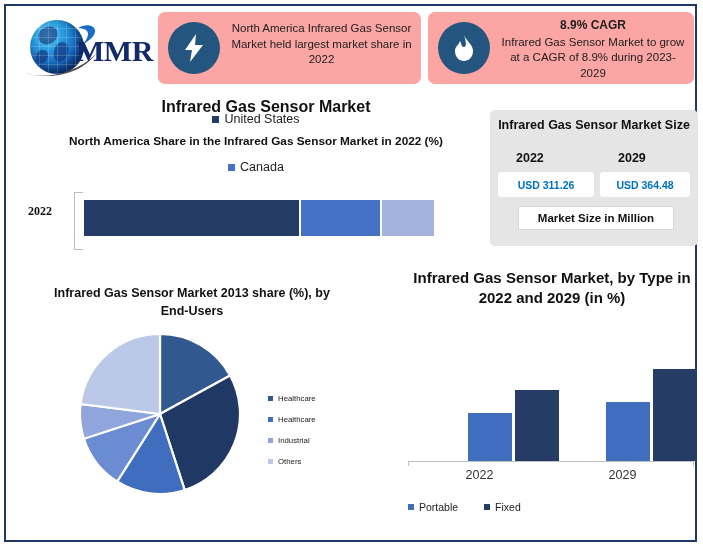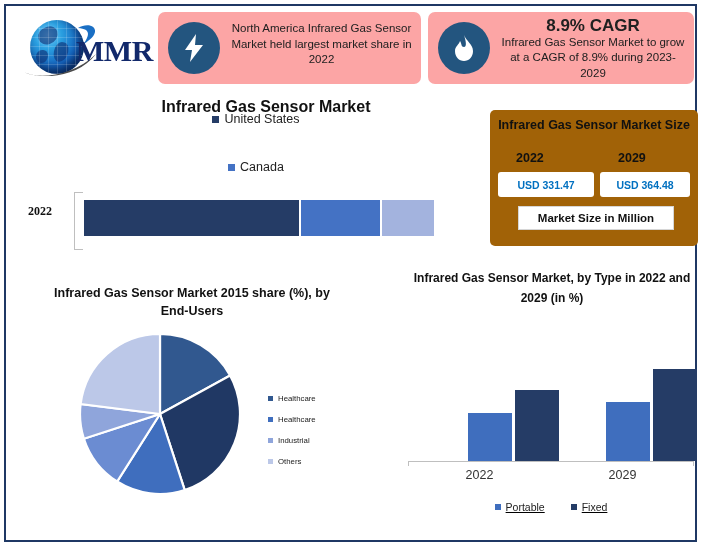--- a/index.html
+++ b/index.html
@@ -23,42 +23,42 @@
        font-size:30px;color:#12296b;letter-spacing:-.5px;}
   #tick{position:absolute;left:60px;top:12px;width:22px;height:24px;}
 
   .callout{position:absolute;top:6px;height:72px;background:#fca5a5;border-radius:7px;}
   #callout1{left:152px;width:263px;}
   #callout2{left:422px;width:266px;}
   .cir{position:absolute;left:10px;top:10px;width:52px;height:52px;border-radius:50%;background:#23557F;}
   .cir svg{position:absolute;left:50%;top:50%;transform:translate(-50%,-50%);}
   .ctext{position:absolute;left:70px;right:6px;top:6px;text-align:center;color:#202020;
          font-size:11.5px;line-height:15.5px;}
-  .ctext .hl{display:block;font-weight:bold;font-size:17px;margin-bottom:1px;}
+  .ctext .hl{display:block;font-weight:bold;font-size:12px;margin-bottom:1px;}
   #callout1 .ctext{top:9px;}
 
   
   #maintitle{position:absolute;left:60px;top:92px;width:400px;text-align:center;
              font-size:16px;font-weight:bold;color:#111;}
 
   
   #na-title{position:absolute;left:40px;top:128px;width:420px;text-align:center;
             font-size:11.8px;font-weight:bold;color:#111;line-height:15px;}
   #na-legend{position:absolute;left:40px;top:152px;width:420px;height:18px;
              display:flex;justify-content:center;gap:34px;align-items:center;flex-direction:column;}
   .lg{display:flex;align-items:center;gap:5px;font-size:12.5px;color:#222;}
   .sw{width:7px;height:7px;display:inline-block;}
   #na-plot{position:absolute;left:68px;top:186px;width:360px;height:60px;}
   #na-axis{position:absolute;left:0;top:0;width:8px;height:56px;border:1px solid #BFBFBF;border-right:none;}
   #na-bar{position:absolute;left:10px;top:8px;height:36px;width:350px;display:flex;}
   #na-ylabel{position:absolute;left:22px;top:198px;font-size:12px;font-weight:bold;
              font-family:"Liberation Serif",serif;color:#111;}
 
   
-  #msbox{position:absolute;left:484px;top:104px;width:208px;height:136px;background:#a16207;border-radius:5px;}
+  #msbox{position:absolute;left:484px;top:104px;width:208px;height:136px;background:#e5e5e5;border-radius:5px;}
   #ms-title{position:absolute;left:8px;top:7px;width:192px;text-align:center;font-size:12.5px;
             font-weight:bold;color:#111;line-height:16px;}
   .ms-year{position:absolute;top:41px;font-size:12.5px;font-weight:bold;color:#111;}
   #ms-y1{left:26px;} #ms-y2{left:128px;}
   .ms-val{position:absolute;top:62px;height:25px;background:#fff;border-radius:3px;
           display:flex;align-items:center;justify-content:center;font-size:10.5px;
           font-weight:bold;color:#0070C0;}
   #ms-v1{left:8px;width:96px;} #ms-v2{left:110px;width:90px;}
   #ms-foot{position:absolute;left:28px;top:96px;width:156px;height:24px;background:#fff;
            border:1px solid #D6D6D6;box-sizing:border-box;display:flex;align-items:center;
@@ -67,30 +67,30 @@
   
   #pie-title{position:absolute;left:46px;top:278px;width:280px;text-align:center;
              font-size:12.5px;font-weight:bold;color:#111;line-height:18px;}
   #pie{position:absolute;left:73px;top:327px;width:162px;height:162px;}
   #pie-legend{position:absolute;left:262px;top:382px;width:130px;}
   .pl{display:flex;align-items:center;gap:5px;height:21px;font-size:7.8px;color:#1a1a1a;}
   .pl .sw{width:5px;height:5px;}
 
   
   #type-title{position:absolute;left:396px;top:262px;width:300px;text-align:center;
-              font-size:12px;font-weight:bold;color:#111;line-height:20px;}
+              font-size:15px;font-weight:bold;color:#111;line-height:20px;}
   #type-plot{position:absolute;left:402px;top:330px;width:286px;height:130px;}
   #type-axis{position:absolute;left:0;bottom:0;width:100%;height:5px;
              border:1px solid #BFBFBF;border-top:1px solid #BFBFBF;border-bottom:none;box-sizing:border-box;}
   .grp{position:absolute;bottom:5px;height:125px;display:flex;align-items:flex-end;gap:3px;}
   .bar{width:44px;}
   #type-xlabels{position:absolute;left:402px;top:462px;width:286px;display:flex;}
   .xl{flex:1;text-align:center;font-size:12.5px;color:#333;}
   #type-legend{position:absolute;left:402px;top:495px;width:286px;display:flex;
-               justify-content:center;gap:26px;text-decoration:underline;}
+               justify-content:flex-start;gap:26px;}
   #type-legend .lg{font-size:10.5px;}
   #type-legend .sw{width:6px;height:6px;}
 </style>
 </head>
 <body>
 
 <div id="frame">
 
   <div id="logo">
     <div id="globe">
@@ -124,20 +124,21 @@
         </svg>
     </div>
     <div class="ctext">
       <span class="hl">8.9% CAGR</span>
       <span>Infrared Gas Sensor Market to grow at a CAGR of 8.9% during 2023-2029</span>
     </div>
   </div>
 
   <div id="maintitle">Infrared Gas Sensor Market</div>
 
+  <div id="na-title">North America Share in the Infrared Gas Sensor Market in 2022 (%)</div>
   <div id="na-legend">
     <div class="lg">
       <span class="sw" id="na-sw0" style="background: rgb(37, 60, 102);"></span>
       <span>United States</span>
     </div>
     <div class="lg">
       <span class="sw" id="na-sw1" style="background: rgb(68, 114, 196);"></span>
       <span>Canada</span>
     </div>
     <div class="lg">
@@ -152,26 +153,26 @@
         <div style="width: 62%; background: rgb(37, 60, 102); height: 100%; border-right: 2px solid rgb(255, 255, 255);"></div>
         <div style="width: 23%; background: rgb(68, 114, 196); height: 100%; border-right: 2px solid rgb(255, 255, 255);"></div>
         <div style="width: 15%; background: rgb(163, 179, 222); height: 100%; border-right: none;"></div>
       </div>
   </div>
 
   <div id="msbox">
     <div id="ms-title">Infrared Gas Sensor Market Size</div>
     <div class="ms-year" id="ms-y1">2022</div>
     <div class="ms-year" id="ms-y2">2029</div>
-    <div class="ms-val" id="ms-v1">USD 331.47</div>
+    <div class="ms-val" id="ms-v1">USD 311.26</div>
     <div class="ms-val" id="ms-v2">USD 364.48</div>
     <div id="ms-foot">Market Size in Million</div>
   </div>
 
-  <div id="pie-title">Infrared Gas Sensor Market 2015 share (%), by End-Users</div>
+  <div id="pie-title">Infrared Gas Sensor Market 2013 share (%), by End-Users</div>
   <svg id="pie" viewBox="0 0 162 162">
       <path d="M81,81 L81,1 A80,80 0 0 1 151.1045344035091,42.45970607186278 Z" fill="#31588F" stroke="#ffffff" stroke-width="2.2"></path>
       <path d="M81,81 L151.1045344035091,42.45970607186278 A80,80 0 0 1 105.72135954999578,157.0845213036123 Z" fill="#203864" stroke="#ffffff" stroke-width="2.2"></path>
       <path d="M81,81 L105.72135954999578,157.0845213036123 A80,80 0 0 1 38.13385640168025,148.5462340401612 Z" fill="#3F6EBE" stroke="#ffffff" stroke-width="2.2"></path>
       <path d="M81,81 L38.13385640168025,148.5462340401612 A80,80 0 0 1 4.915478696387709,105.72135954999577 Z" fill="#6B8CD2" stroke="#ffffff" stroke-width="2.2"></path>
       <path d="M81,81 L4.915478696387709,105.72135954999577 A80,80 0 0 1 1.6308238948417824,70.97334131485562 Z" fill="#8FA5DB" stroke="#ffffff" stroke-width="2.2"></path>
       <path d="M81,81 L1.6308238948417824,70.97334131485562 A80,80 0 0 1 81.00000000000006,1 Z" fill="#BCC8E8" stroke="#ffffff" stroke-width="2.2"></path>
     </svg>
   <div id="pie-legend">
       <div class="pl">

